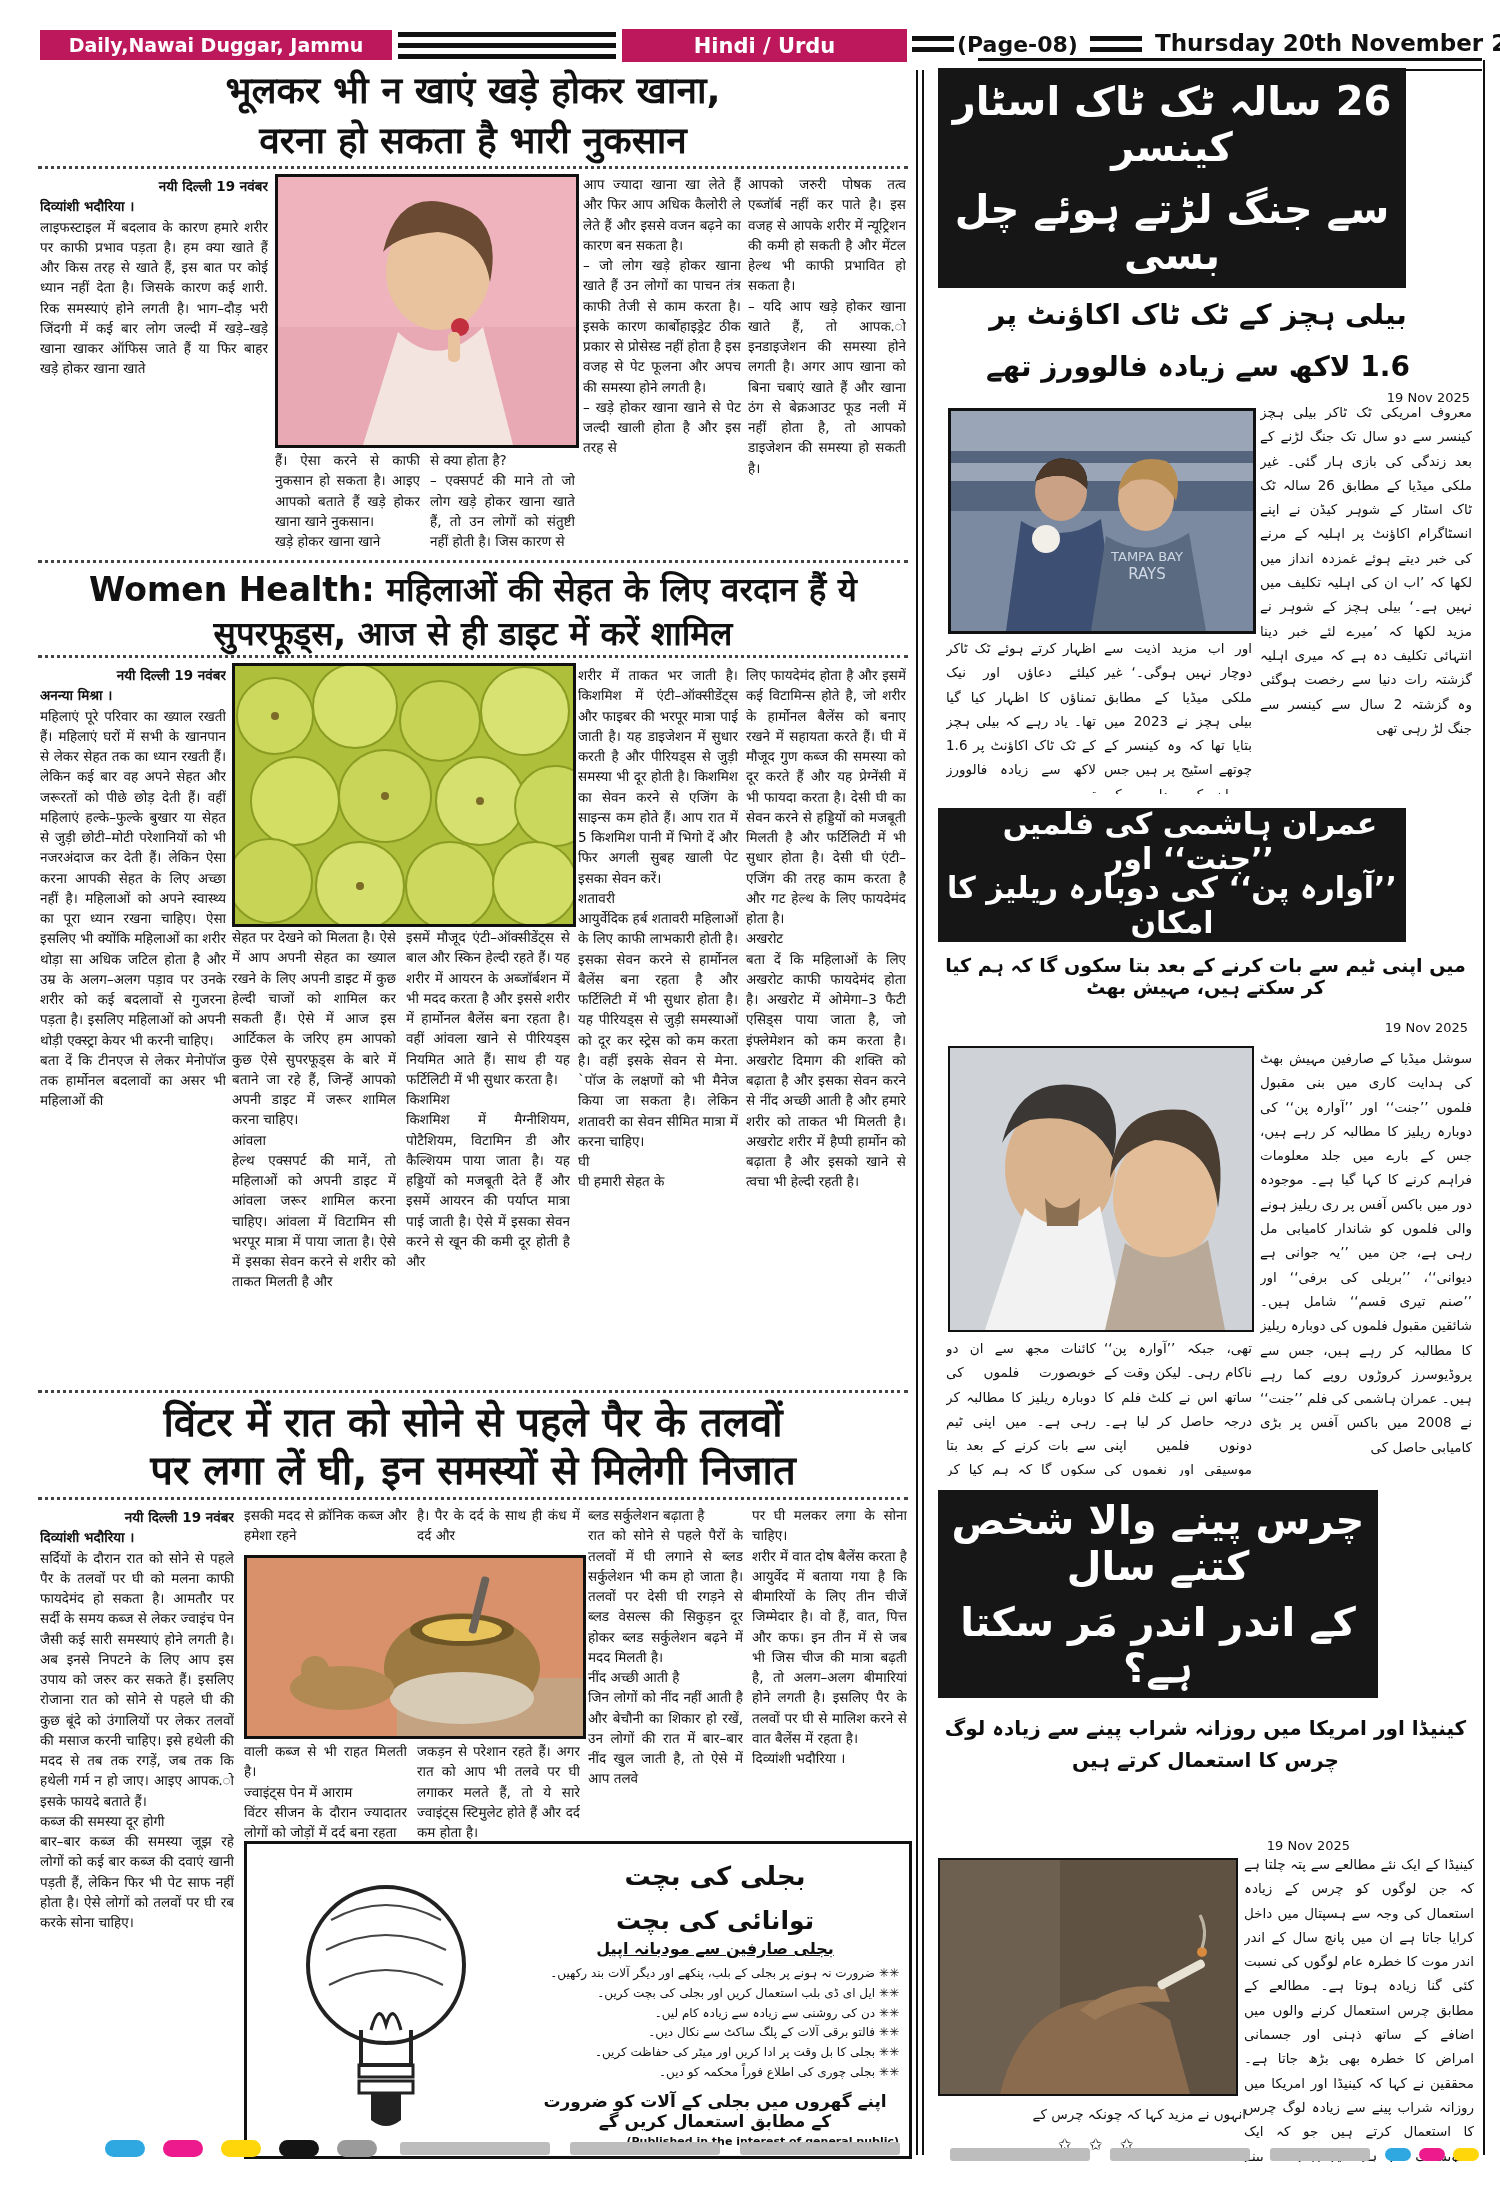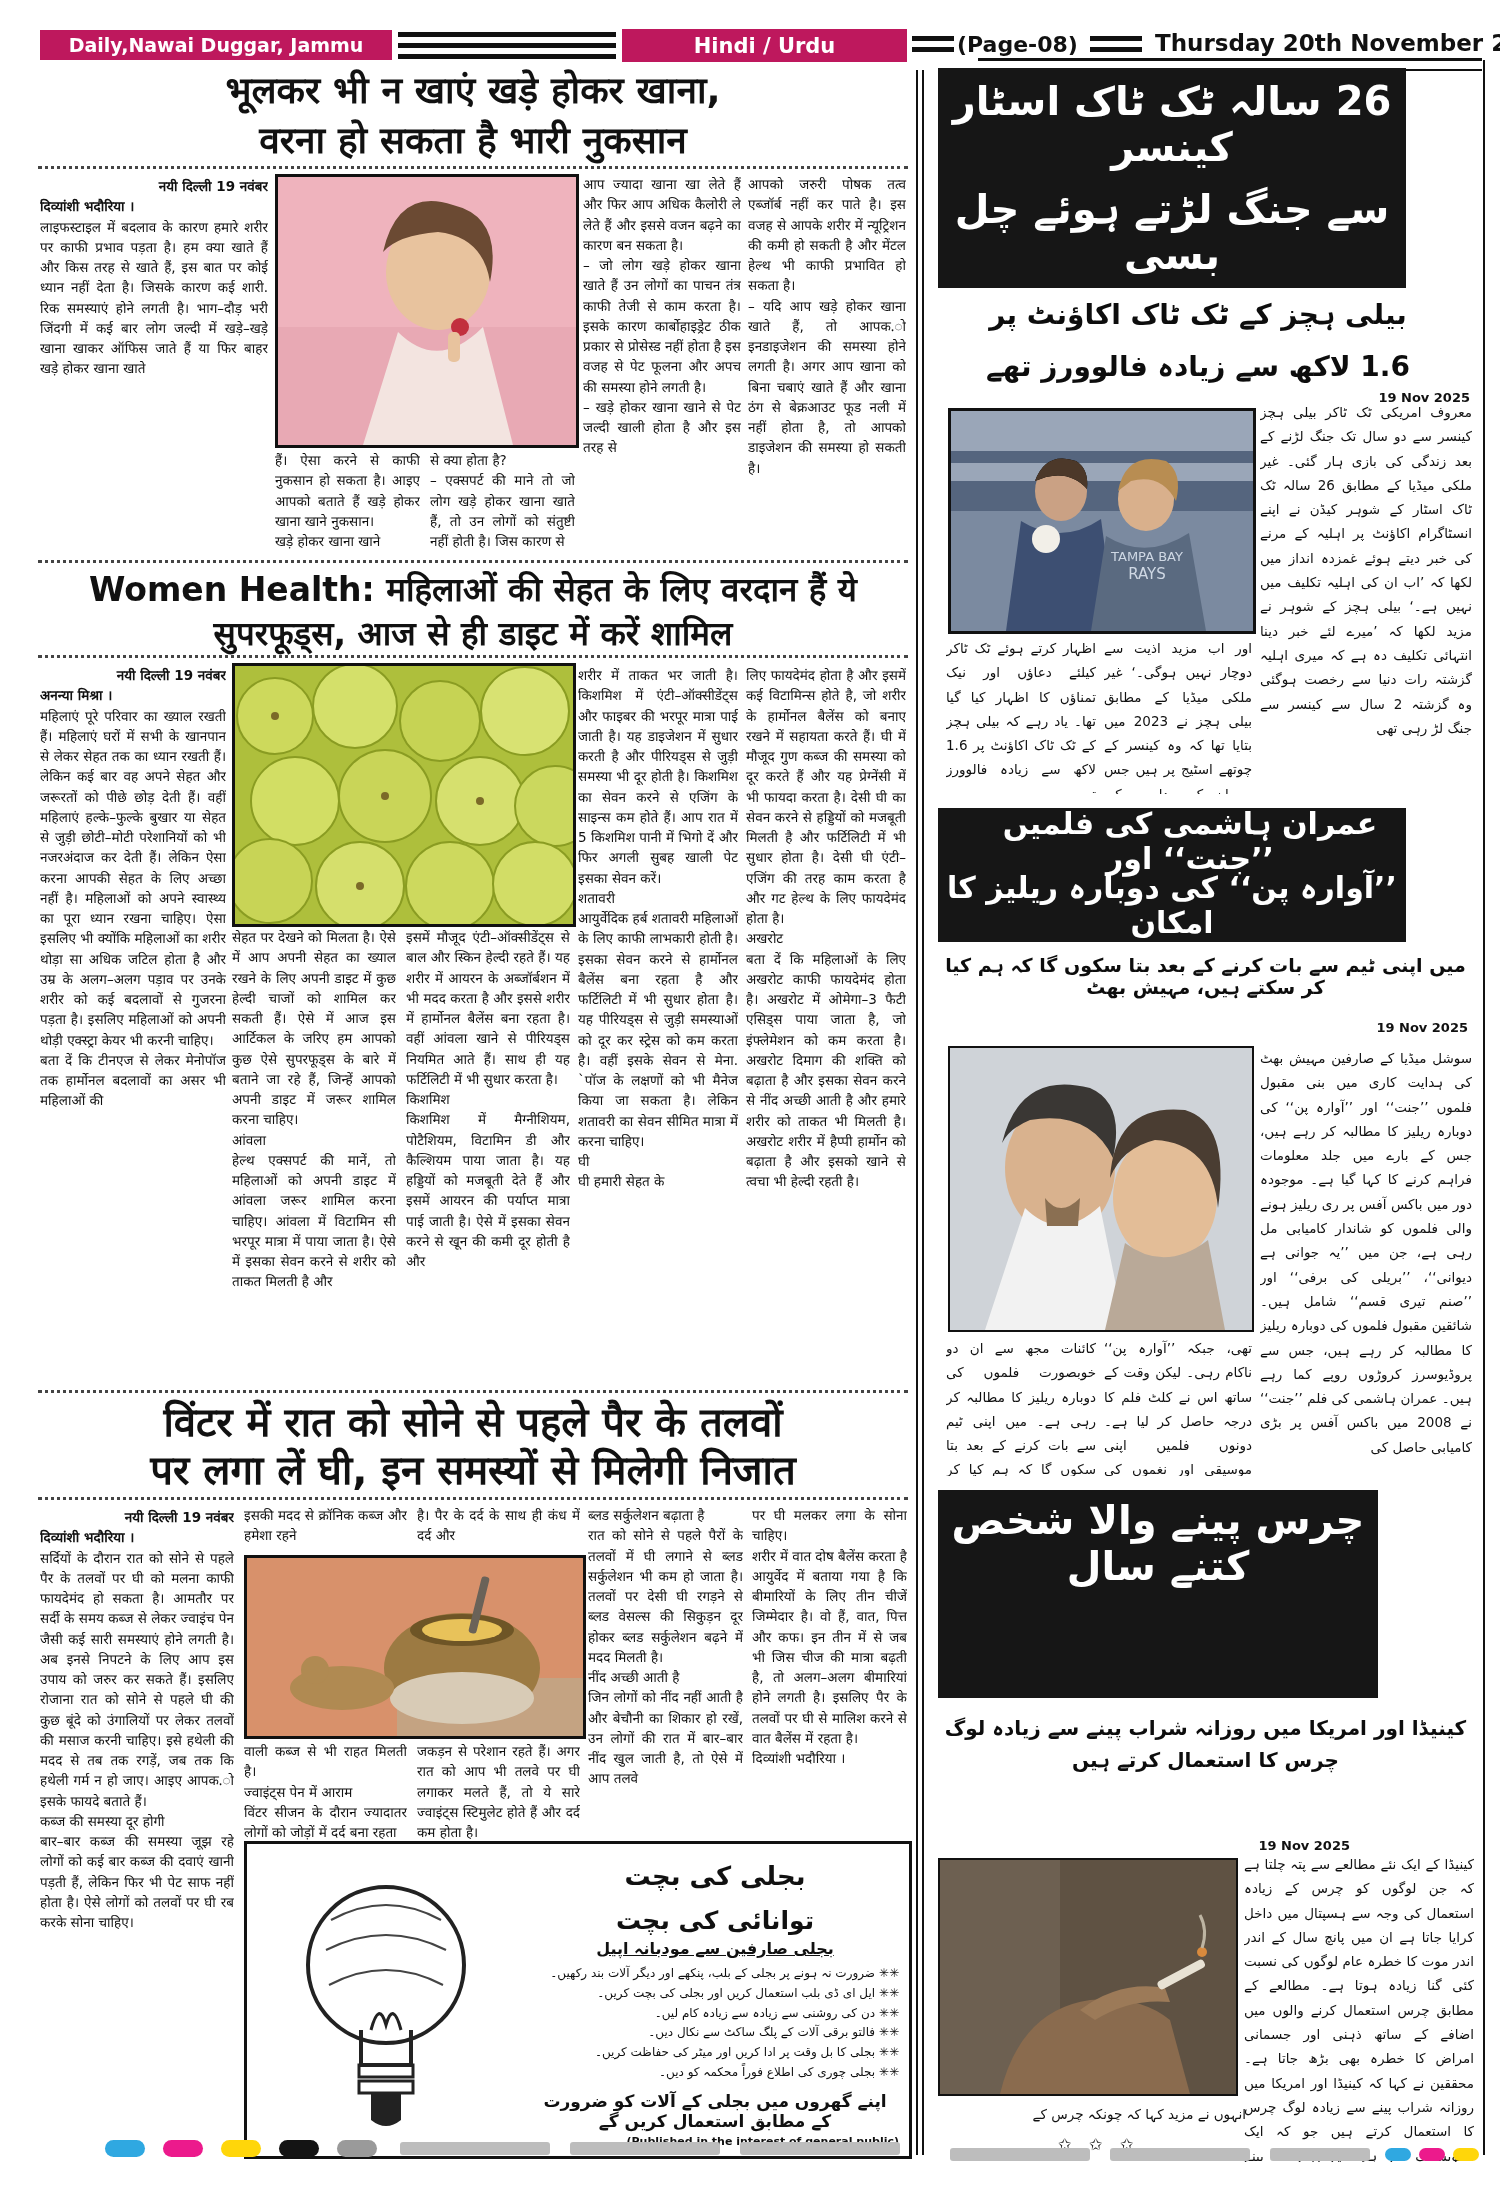--- a/index.html
+++ b/index.html
@@ -22,21 +22,21 @@
   .byline{font-weight:bold;text-align:left;}
   .photo{position:absolute;border:3px solid #111;overflow:hidden;}
   .photo svg{display:block;}
   .twocol{position:absolute;display:flex;gap:10px;}
   .twocol .col2{flex:1;text-align:justify;font-size:13.5px;line-height:1.5;overflow:hidden;}
   
   .ur{direction:rtl;}
   .ublack{position:absolute;background:#161616;color:#fff;text-align:center;font-weight:bold;}
   .ublack .uline{display:flex;align-items:center;justify-content:center;}
   .usub{position:absolute;font-weight:bold;text-align:center;color:#0d0d0d;}
-  .udate{position:absolute;font-weight:bold;font-size:13px;text-align:right;}
+  .udate{position:absolute;font-weight:normal;font-size:13px;text-align:right;}
   .ucol{position:absolute;direction:rtl;text-align:justify;font-size:13.5px;line-height:1.8;overflow:hidden;}
   .vdiv{position:absolute;width:2px;background:#111;}
   
   .adbox{position:absolute;border:3px solid #111;display:flex;background:#fff;}
   .adbulb{width:42%;display:flex;align-items:center;justify-content:center;}
   .adtext{width:58%;direction:rtl;padding:17px 10px 4px 6px;box-sizing:border-box;}
   .adt1{font-size:26px;font-weight:bold;text-align:center;}
   .adt2{font-size:25px;font-weight:bold;text-align:center;margin-top:15px;}
   .adt3{font-size:16px;font-weight:bold;text-align:center;text-decoration:underline;margin:4px 0 6px;}
   .adline{font-size:12px;line-height:1.65;text-align:right;}
@@ -293,20 +293,21 @@
       </svg>
     </div>
     <div class="ucol" style="left:322px;top:238px;width:212px;height:428px;">سوشل میڈیا کے صارفین مہیش بھٹ کی ہدایت کاری میں بنی مقبول فلموں ’’جنت‘‘ اور ’’آوارہ پن‘‘ کی دوبارہ ریلیز کا مطالبہ کر رہے ہیں، جس کے بارے میں جلد معلومات فراہم کرنے کا کہا گیا ہے۔ موجودہ دور میں باکس آفس پر ری ریلیز ہونے والی فلموں کو شاندار کامیابی مل رہی ہے، جن میں ’’یہ جوانی ہے دیوانی‘‘، ’’بریلی کی برفی‘‘ اور ’’صنم تیری قسم‘‘ شامل ہیں۔ شائقین مقبول فلموں کی دوبارہ ریلیز کا مطالبہ کر رہے ہیں، جس سے پروڈیوسرز کروڑوں روپے کما رہے ہیں۔ عمران ہاشمی کی فلم ’’جنت‘‘ نے 2008 میں باکس آفس پر بڑی کامیابی حاصل کی</div>
     <div class="ucol" style="left:166px;top:528px;width:148px;height:140px;">تھی، جبکہ ’’آوارہ پن‘‘ ناکام رہی۔ لیکن وقت کے ساتھ اس نے کلٹ فلم کا درجہ حاصل کر لیا ہے۔ دونوں فلمیں اپنی موسیقی اور نغموں کی بدولت بھی یادگار بنی ہوئی ہیں۔ مہیش بھٹ نے بھارتی میڈیا سے گفتگو کرتے ہوئے کہا کہ مجھے لگتا ہے کہ</div>
     <div class="ucol" style="left:8px;top:528px;width:150px;height:140px;">کائنات مجھ سے ان دو خوبصورت فلموں کی دوبارہ ریلیز کا مطالبہ کر رہی ہے۔ میں اپنی ٹیم سے بات کرنے کے بعد بتا سکوں گا کہ ہم کیا کر سکتے ہیں۔ یہ مطالبہ ’’صنم تیری قسم‘‘ کی شاندار ریلیز کے بعد کیا گیا، جس کی موسیقی نے شائقین کو ’’جنت‘‘ اور ’’آوارہ پن‘‘ کی یاد دلائی۔</div>
   </div>
 
   <div style="position:absolute;left:938px;top:1490px;width:542px;height:668px;">
     <div class="ublack ur" style="left:0;top:0;width:440px;height:208px;">
       <div class="uline" style="height:106px;font-size:40px;">چرس پینے والا شخص کتنے سال</div>
+      <div class="uline" style="height:98px;font-size:40px;">کے اندر اندر مَر سکتا ہے؟</div>
     </div>
     <div class="usub ur" style="left:0;top:222px;width:535px;font-size:20px;line-height:1.6;">کینیڈا اور امریکا میں روزانہ شراب پینے سے زیادہ لوگ چرس کا استعمال کرتے ہیں</div>
     <div class="udate" style="right:130px;top:348px;width:120px;">19 Nov 2025</div>
 
     <div class="photo" style="left:0;top:368px;width:296px;height:234px;border-width:2px;">
       <svg width="296" height="234" viewBox="0 0 296 234">
         <rect width="296" height="234" fill="#5f5243"></rect>
         <rect x="0" y="0" width="120" height="234" fill="#6d6051"></rect>
         <path d="M60 234 Q80 150 150 140 Q200 135 230 160 L250 234 Z" fill="#8a6b4e"></path>
         <path d="M140 150 Q180 120 225 128 L230 142 Q190 138 155 160 Z" fill="#9c7a58"></path>

